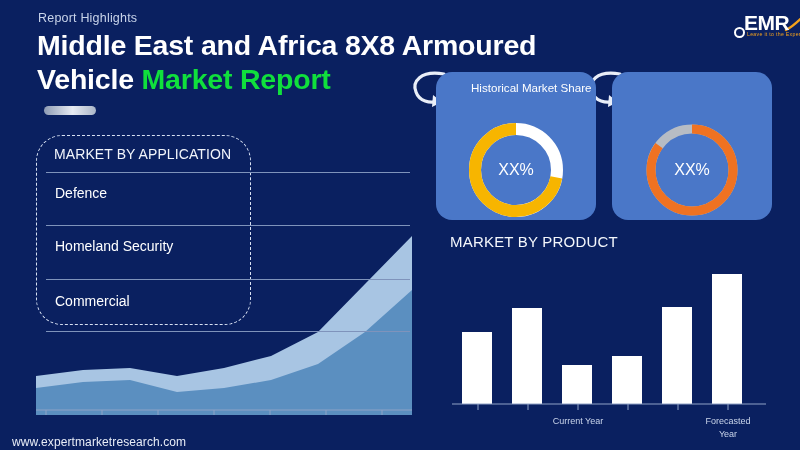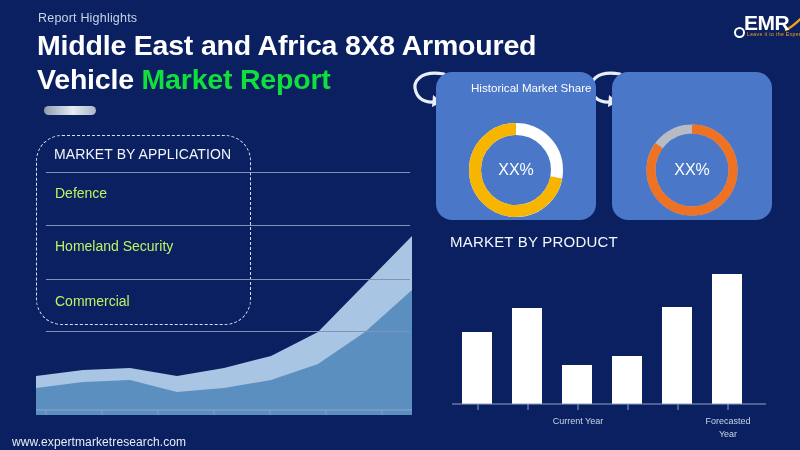--- a/index.html
+++ b/index.html
@@ -111,21 +111,21 @@
     position: absolute;
     left: 46px;
     width: 364px;
     height: 1px;
     background: #7f93bb;
   }
   .app-item {
     position: absolute;
     left: 55px;
     font-size: 14px;
-    color: #bef264;
+    color: #ffffff;
   }
 
   
   .areachart {
     position: absolute;
     left: 36px;
     top: 180px;
     width: 376px;
     height: 235px;
   }

